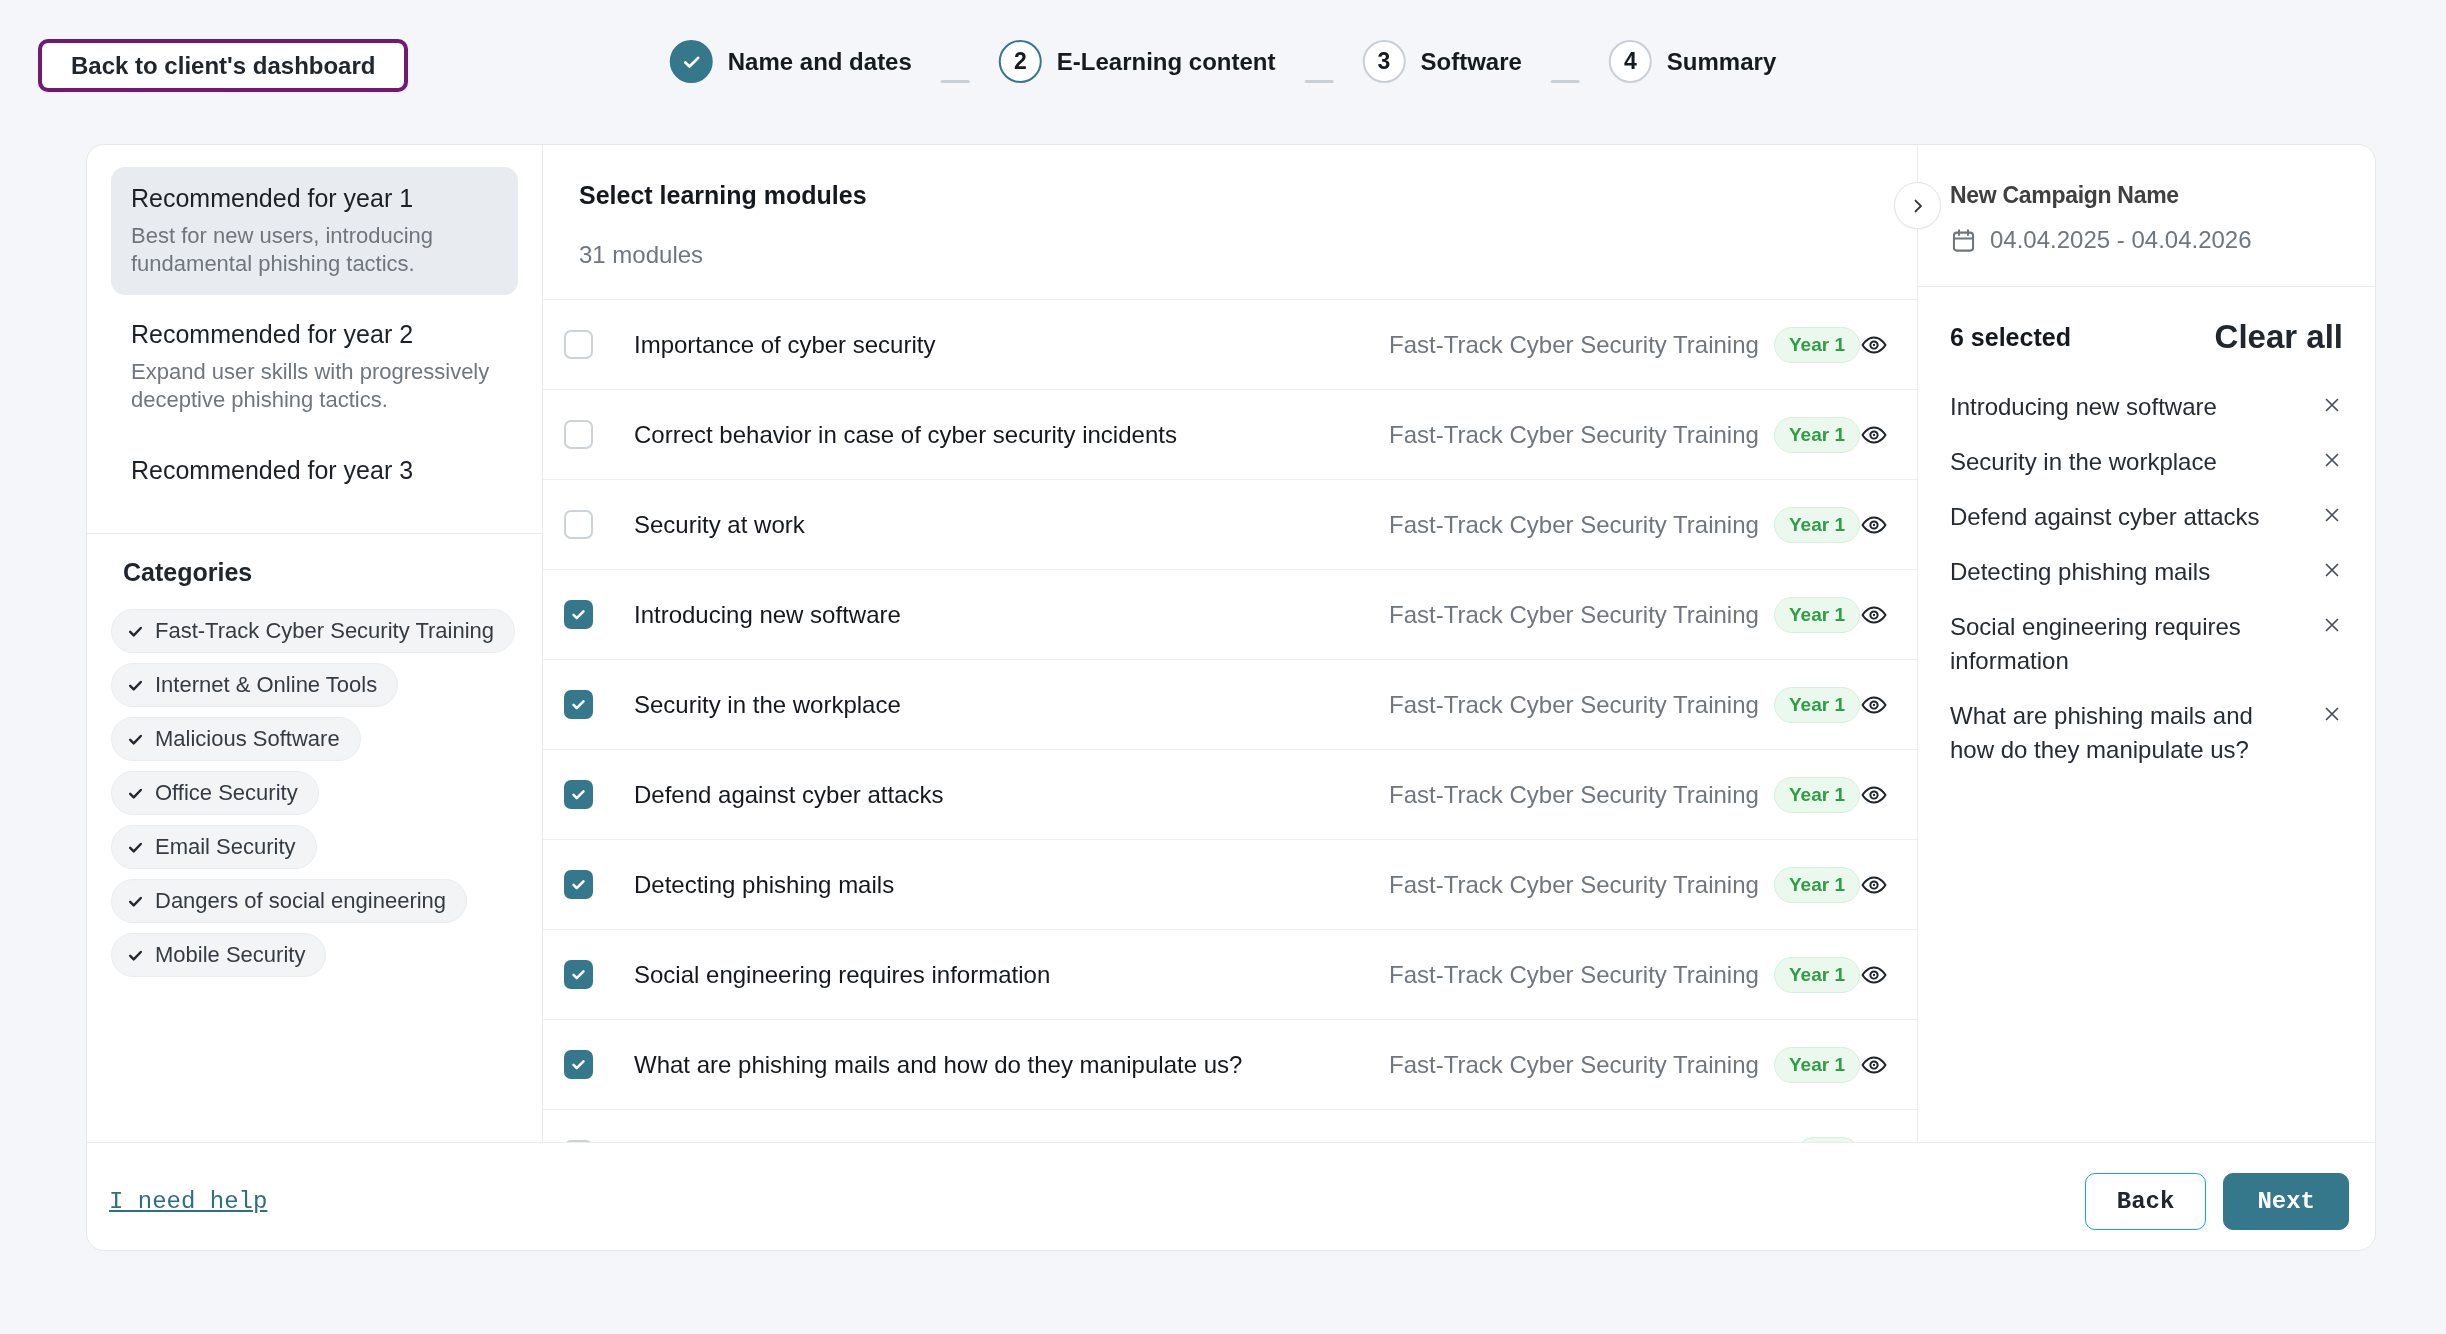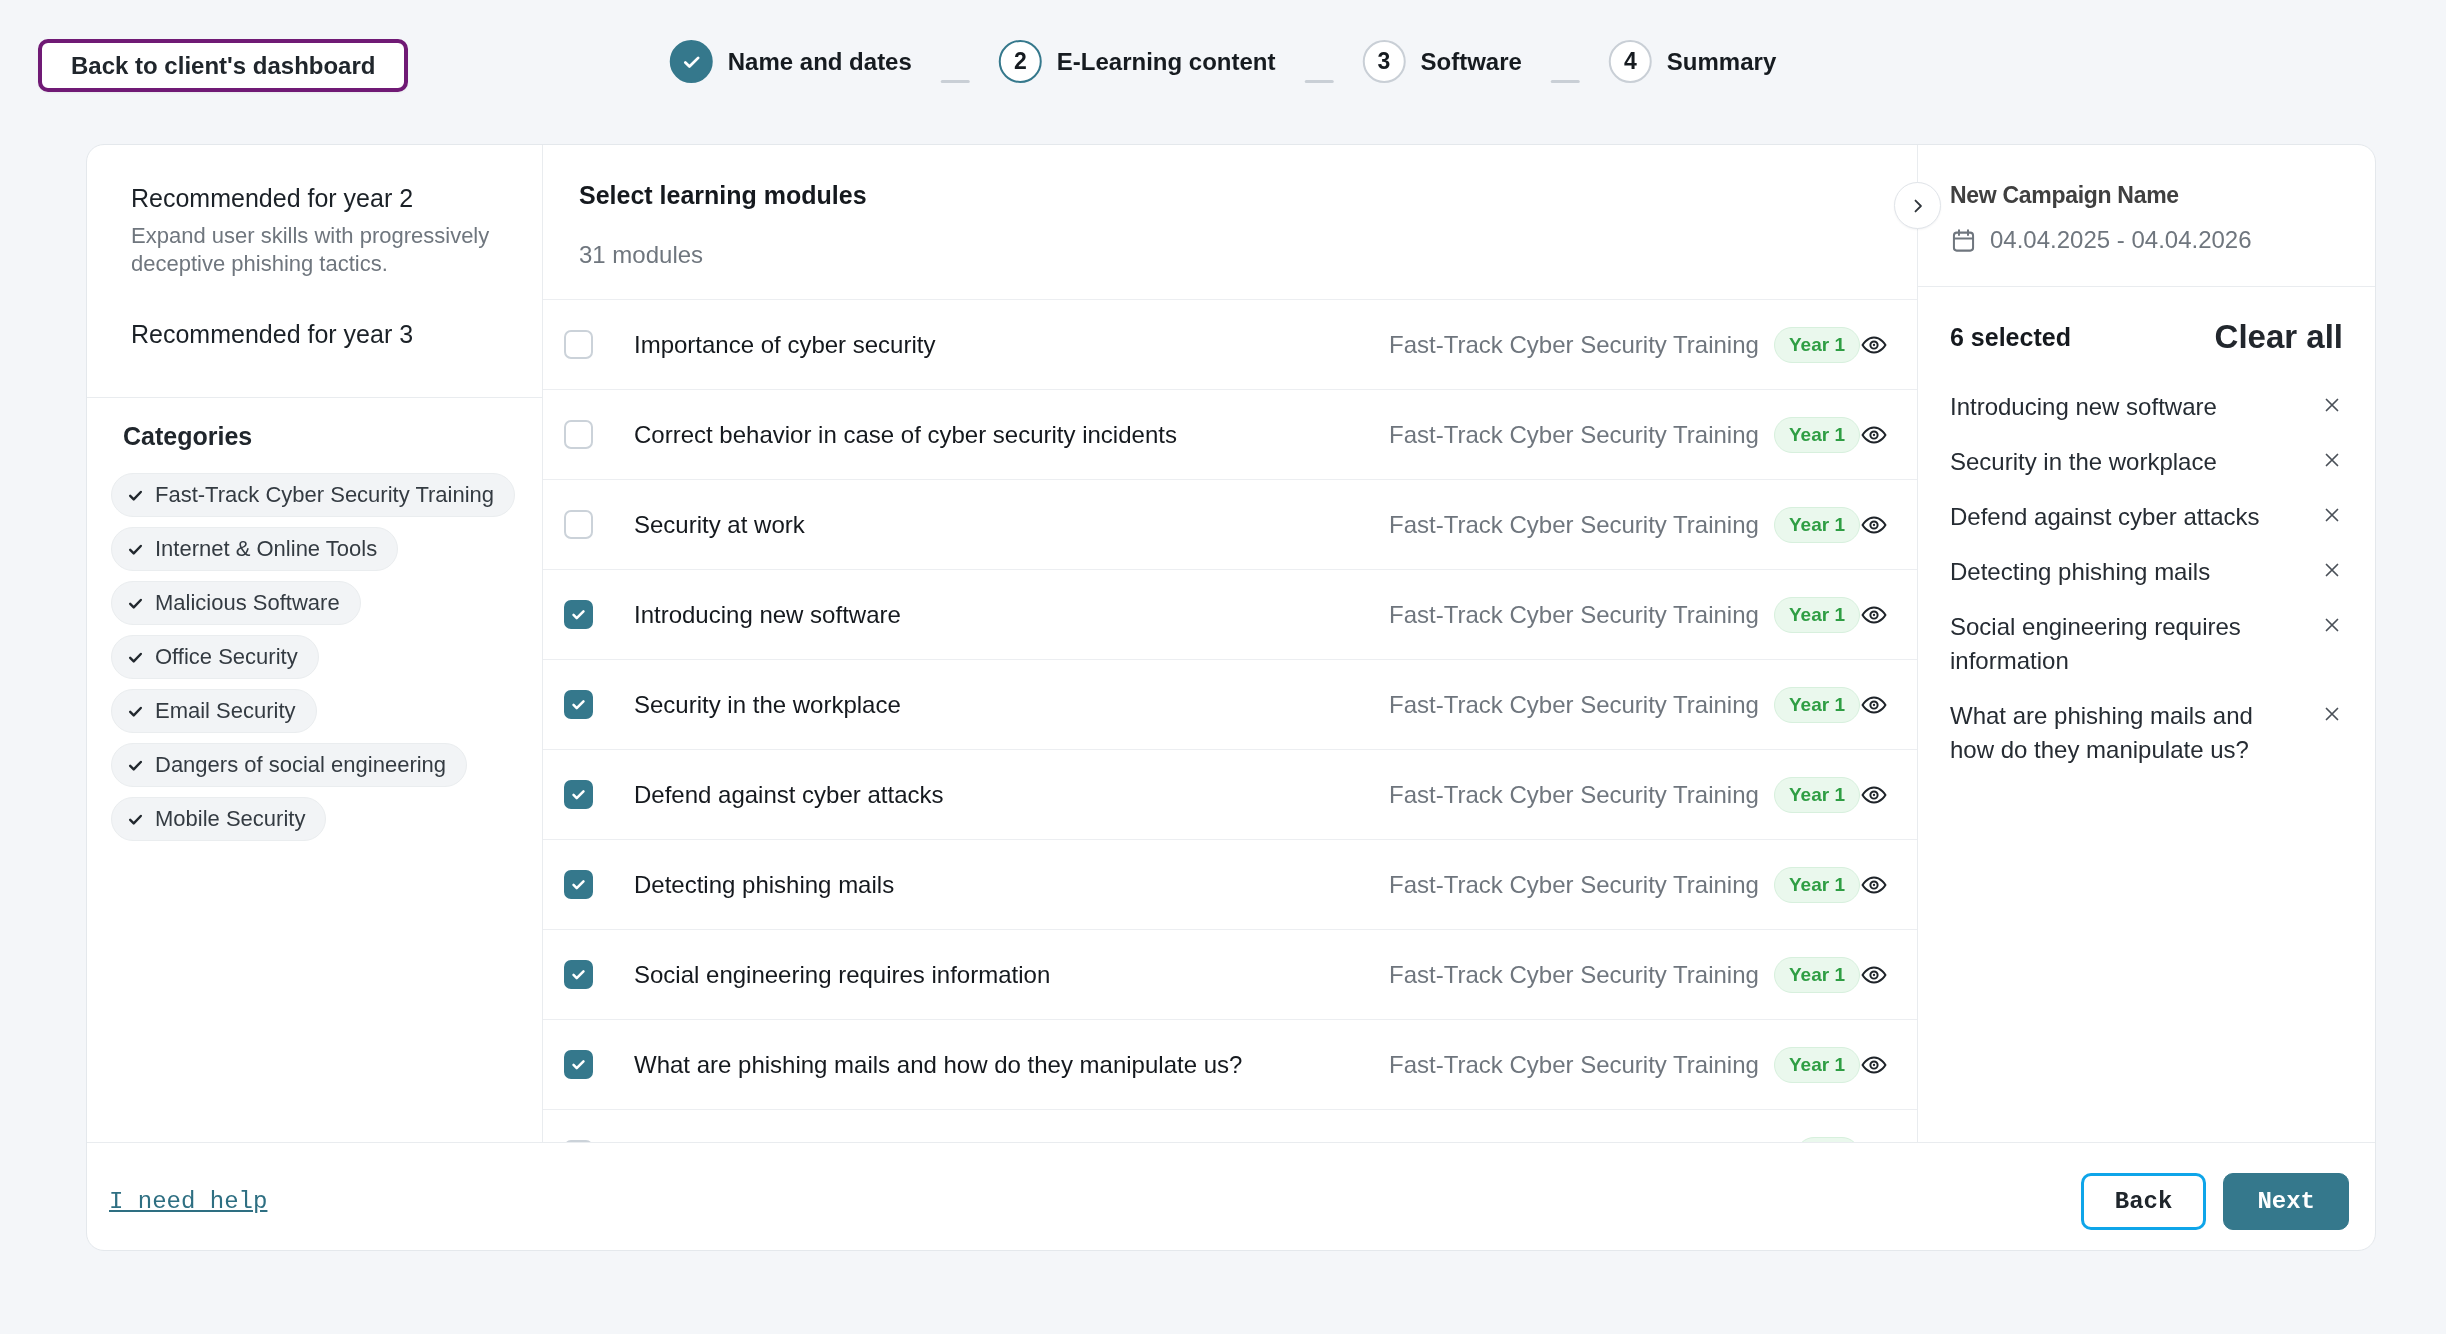--- a/index.html
+++ b/index.html
@@ -122,21 +122,21 @@
   .remove-btn{background:none;border:none;cursor:pointer;color:#4A5058;padding:4px 0 0 0;display:flex;}
   .close-icon{width:22px;height:22px;}
   
   .card-footer{
     height:108px;flex:0 0 auto;border-top:1px solid var(--divider);
     display:flex;align-items:center;justify-content:space-between;padding:9px 26px 0 22px;font-family:Liberation Mono, monospace;
   }
   .help-link{font-size:24px;color:var(--link);text-decoration:underline;cursor:pointer;}
   .foot-btns{display:flex;align-items:center;gap:17px;}
   .btn{height:57px;border-radius:10px;font-family:inherit;font-size:24px;font-weight:700;cursor:pointer;}
-  .btn-back{background:#fff;border:3px solid #0ea5e9;color:var(--text-mid);padding:0 31px;}
+  .btn-back{background:#fff;border:1px solid #0ea5e9;color:var(--text-mid);padding:0 31px;}
   .btn-next{background:var(--accent);border:1px solid var(--accent);color:#fff;padding:0 33px;}
 </style>
 </head>
 <body>
 
 <div class="topbar">
   <button class="back-dash">Back to client's dashboard</button>
   <div class="stepper">
       <div class="step done">
     <div class="step-circle">
@@ -172,20 +172,24 @@
     <span class="step-label">Summary</span>
   </div>
     </div>
 </div>
 
 <div class="card">
   <div class="card-body">
 
     <aside class="sidebar">
       <div class="rec-list">
+          <div class="rec-item selected">
+    <div class="rec-title">Recommended for year 1</div>
+    <div class="rec-desc">Best for new users, introducing fundamental phishing tactics.</div>
+  </div>
           <div class="rec-item">
     <div class="rec-title">Recommended for year 2</div>
     <div class="rec-desc">Expand user skills with progressively deceptive phishing tactics.</div>
   </div>
           <div class="rec-item">
     <div class="rec-title">Recommended for year 3</div>
   </div>
         </div>
       <hr class="sidebar-divider">
       <div class="cat-heading">Categories</div>

